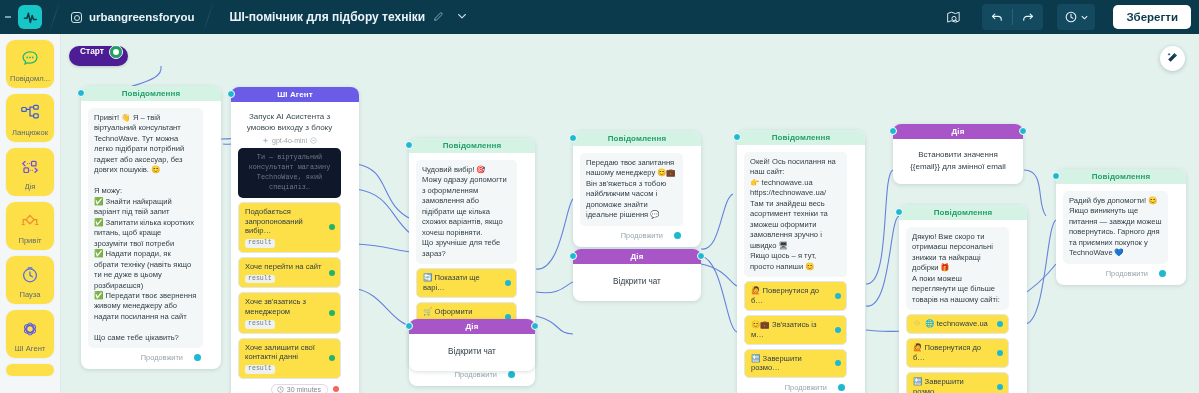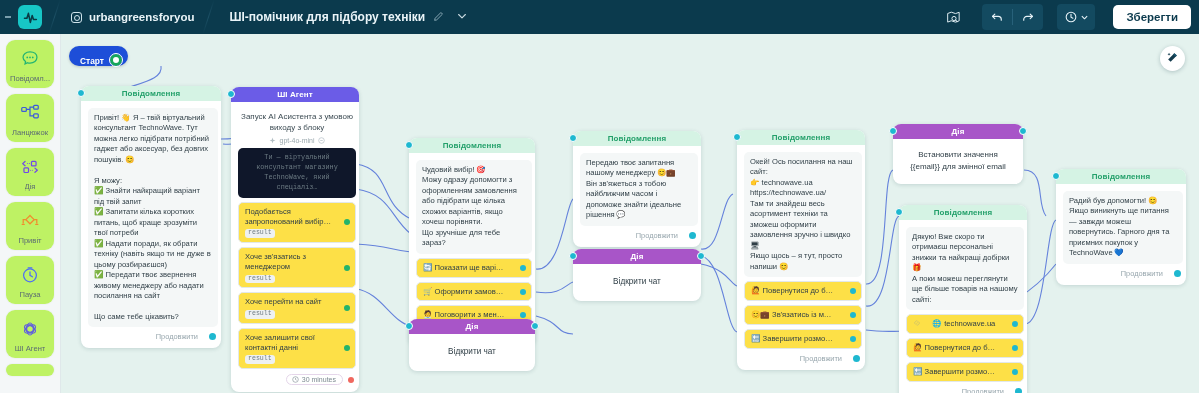--- a/index.html
+++ b/index.html
@@ -74,21 +74,21 @@
     padding: 6px 13px; cursor: pointer; white-space:nowrap;
   }
 
   
   .sidebar {
     position: absolute; top: 34px; left: 0; width: 61px; height: 359px;
     background: #f4f7f8; border-right: 1px solid #dfe8ea;
     padding-top: 6px; z-index: 40; overflow: hidden;
   }
   .side-item {
-    width: 48px; margin: 0 auto 6px auto; background: #bef264;
+    width: 48px; margin: 0 auto 6px auto; background: #fde047;
     border-radius: 9px; padding: 7px 2px 5px 2px;
     display: flex; flex-direction: column; align-items: center;
     cursor: pointer; box-shadow: 0 0 0 1px #eef2f3;
   }
   .side-ico { height: 24px; display:flex; align-items:center; justify-content:center; }
   .side-label {
     font-size: 7.6px; color: #5b6b73; margin-top: 3px; white-space: nowrap;
     max-width: 46px; overflow: hidden; text-overflow: ellipsis; text-align:center;
   }
 
@@ -110,21 +110,21 @@
     overflow: visible;
   }
   .node-head {
     height: 15px; border-radius: 8px 8px 0 0;
     display: flex; align-items: center; justify-content: center;
     font-size: 8px; font-weight: 700; letter-spacing: .1px;
   }
   .head-msg { background: #d5f3e4; color: #23a06a; }
   .head-ai  { background: #6b5ce7; color: #ffffff; }
   .head-act { background: #a855c8; color: #ffffff; }
-  .node-body { padding: 7px 3px 4px 7px; }
+  .node-body { padding: 7px 18px 4px 7px; }
   .node-text {
     font-size: 7.6px; line-height: 1.38; color: #2f3e46;
     background: #f4f7f7; border-radius: 5px; padding: 5px 6px;
     word-wrap: break-word;
   }
   .node-text.plain { background: transparent; padding: 2px 2px; text-align:center; }
   .opt {
     position: relative;
     margin-top: 4px; border: 1px solid #e2e8ea; border-radius: 5px;
     font-size: 7.6px; line-height: 1.3; color: #2f3e46;
@@ -170,23 +170,23 @@
     display: inline-flex; align-items: center; gap: 3px;
     border: 1px solid #e5d6ea; border-radius: 9px;
     padding: 1px 6px 1px 5px; font-size: 7px; color: #7d8a91; background: #fff;
   }
   .timer-row { display:flex; justify-content:flex-end; align-items:center; gap:5px; padding: 5px 2px 3px 0;}
   .dot-red { width: 6px; height: 6px; border-radius: 50%; background: #f0685f; }
 
   
   .start-pill {
     position: absolute; left: 8px; top: 12px;
-    background: #1d4ed8; color: #fff; border-radius: 13px;
+    background: #4c1d95; color: #fff; border-radius: 13px;
     height: 20px; padding: 0 6px 0 11px;
-    display: flex; align-items: flex-end; gap: 6px;
+    display: flex; align-items: flex-start; gap: 6px;
     font-size: 8.4px; font-weight: 700;
     box-shadow: 0 1px 3px rgba(0,0,0,.18);
   }
   .start-pill .ring {
     width: 12px; height: 12px; border-radius: 50%;
     background: #fff; border: 3px solid #17a65a; box-sizing: border-box;
     outline: 1px solid #fff;
   }
   
   .fab {
@@ -424,26 +424,26 @@
           </svg>
       </div>
       <div class="sys-prompt">Ти — віртуальний консультант магазину TechnoWave, який спеціаліз…</div>
 
       <div class="opt">
         <span>Подобається запропонований вибір…</span><br>
         <span class="code">result</span>
         <span class="dot-r dot-green"></span>
       </div>
       <div class="opt">
-        <span>Хоче зв'язатись з менеджером</span><br>
+        <span>Хоче перейти на сайт</span><br>
         <span class="code">result</span>
         <span class="dot-r dot-green"></span>
       </div>
       <div class="opt">
-        <span>Хоче перейти на сайт</span><br>
+        <span>Хоче зв'язатись з менеджером</span><br>
         <span class="code">result</span>
         <span class="dot-r dot-green"></span>
       </div>
       <div class="opt">
         <span>Хоче залишити свої контактні данні</span><br>
         <span class="code">result</span>
         <span class="dot-r dot-green"></span>
       </div>
 
       <div class="timer-row">

